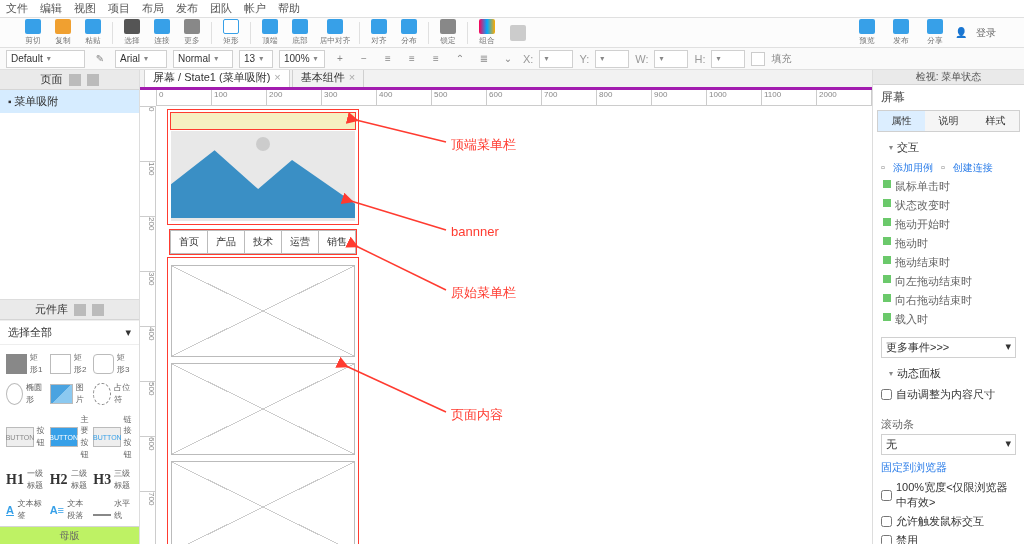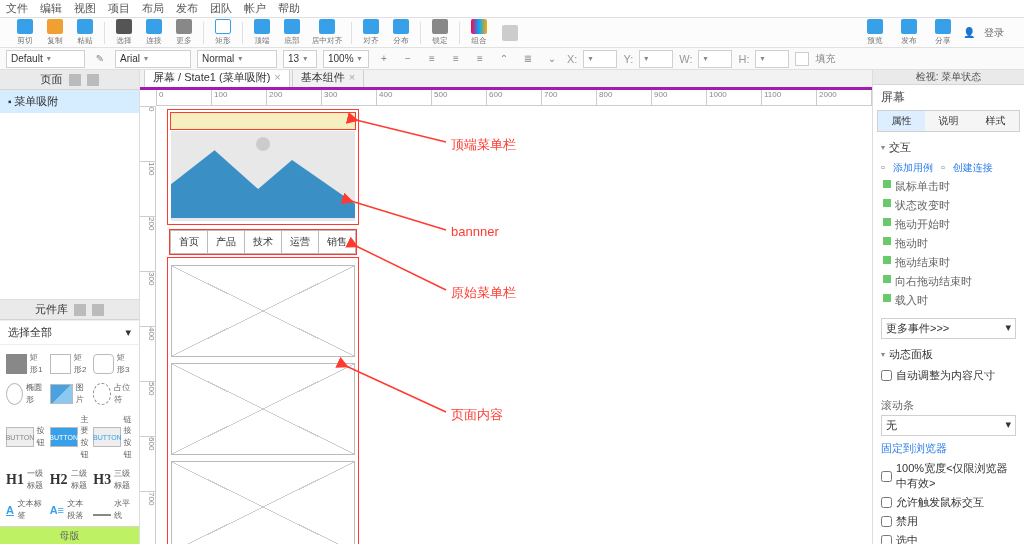--- a/index.html
+++ b/index.html
@@ -1,19 +1,19 @@
 <!DOCTYPE html>
 <html><head>
 <meta charset="utf-8">
 <style>
 *{box-sizing:border-box;margin:0;padding:0;font-family:"Microsoft YaHei",Arial,sans-serif;font-size:11px;color:#333}
 body{background:#f5f5f5;width:1024px;height:544px;overflow:hidden;position:relative}
 .menubar{height:18px;background:#fff;border-bottom:1px solid #e0e0e0;display:flex;align-items:center;padding:0 6px;gap:12px}
 .menubar span{color:#555}
-.toolbar{height:30px;background:#fcfcfc;border-bottom:1px solid #e0e0e0;display:flex;align-items:center;padding:0 12px;gap:4px}
+.toolbar{height:30px;background:#fcfcfc;border-bottom:1px solid #e0e0e0;display:flex;align-items:center;padding:0 20px;gap:4px}
 .tbtn{display:flex;flex-direction:column;align-items:center;justify-content:center;width:28px;height:28px;position:relative}
 .tbtn .ic{width:16px;height:16px;background:#37a0e8;border-radius:2px}
 .tbtn.lbl{width:auto;min-width:26px}
 .tbtn .tx{font-size:9px;color:#777;transform:scale(.85)}
 .sep{width:1px;height:22px;background:#e0e0e0;margin:0 2px}
 .rtools{margin-left:auto;display:flex;gap:8px;align-items:center;padding-right:8px}
 .rtools .ic{width:16px;height:16px}
 .play{background:#16c79a}
 .cloud{background:#37a0e8;border-radius:3px}
 .user{background:#d85dbf;border-radius:3px}
@@ -67,21 +67,21 @@
 .block:after{transform:scaleX(-1)}
 .annot{position:absolute;color:#ff3b30;font-size:13px}
 .arrow{position:absolute;pointer-events:none}
 
 .right{width:152px;background:#fff;border-left:1px solid #ddd;display:flex;flex-direction:column}
 .rtitle{padding:4px 8px;font-size:12px;color:#444}
 .rtabs{display:flex;border:1px solid #d0d0d0;margin:0 4px}
 .rtabs div{flex:1;text-align:center;padding:3px 0;font-size:10px;background:#f5f5f5}
 .rtabs div.act{background:#dceeff}
 .sect{padding:4px 8px;font-size:10px;color:#555}
-.sect .hd{color:#333;margin:4px 0;display:flex;align-items:center;gap:4px}
+.sect .hd{color:#333;margin:4px 8px;display:flex;align-items:center;gap:4px}
 .sect .hd:before{content:"▾";font-size:8px;color:#888}
 .linkrow{display:flex;gap:8px;padding:2px 0}
 .linkrow a{color:#2b7de9;font-size:10px;cursor:pointer}
 .evli{padding:2px 0 2px 14px;position:relative;color:#666}
 .evli:before{content:"";position:absolute;left:2px;top:3px;width:8px;height:8px;background:#6bc96b}
 .moreev{border:1px solid #d0d0d0;padding:2px 4px;margin:8px 0;font-size:10px;color:#666;display:flex;justify-content:space-between}
 .chk{display:flex;align-items:center;gap:4px;padding:2px 0;color:#666}
 .chk input{width:11px;height:11px}
 .dd{border:1px solid #d0d0d0;padding:2px 4px;background:#fff;margin:2px 0;display:flex;justify-content:space-between}
 .bluelbl{color:#2b7de9;padding:3px 0}
@@ -182,22 +182,22 @@
         <div class="tx">分享</div>
       </div>
     <span class="login">👤</span>
     <span class="login">登录</span>
   </div>
 </div>
 
 <div class="fmtbar">
   <div class="sel" style="width:79px">Default</div>
   <div class="mini">✎</div>
-  <div class="sel" style="width:76px">Arial</div>
-  <div class="sel" style="width:80px">Normal</div>
+  <div class="sel" style="width:52px">Arial</div>
+  <div class="sel" style="width:60px">Normal</div>
   <div class="sel" style="width:34px">13</div>
   <div class="sel" style="width:46px">100%</div>
   <div class="mini">+</div>
   <div class="mini">−</div>
   <div class="mini">≡</div>
   <div class="mini">≡</div>
   <div class="mini">≡</div>
   <div class="mini">⌃</div>
   <div class="mini">≣</div>
   <div class="mini">⌄</div>
@@ -390,20 +390,21 @@
         <span style="color:#888">▫</span>
           <a>添加用例</a>
         <span style="color:#888">▫</span>
           <a>创建连接</a>
       </div>
       <div class="evli">鼠标单击时</div>
       <div class="evli">状态改变时</div>
       <div class="evli">拖动开始时</div>
       <div class="evli">拖动时</div>
       <div class="evli">拖动结束时</div>
+      <div class="evli">向左拖动结束时</div>
       <div class="evli">向右拖动结束时</div>
       <div class="evli">载入时</div>
       <div class="moreev">
           <span>更多事件&gt;&gt;&gt;</span>
           <span>▾</span>
         </div>
 
       <div class="hd">动态面板</div>
       <label class="chk">
           <input type="checkbox" style="">

